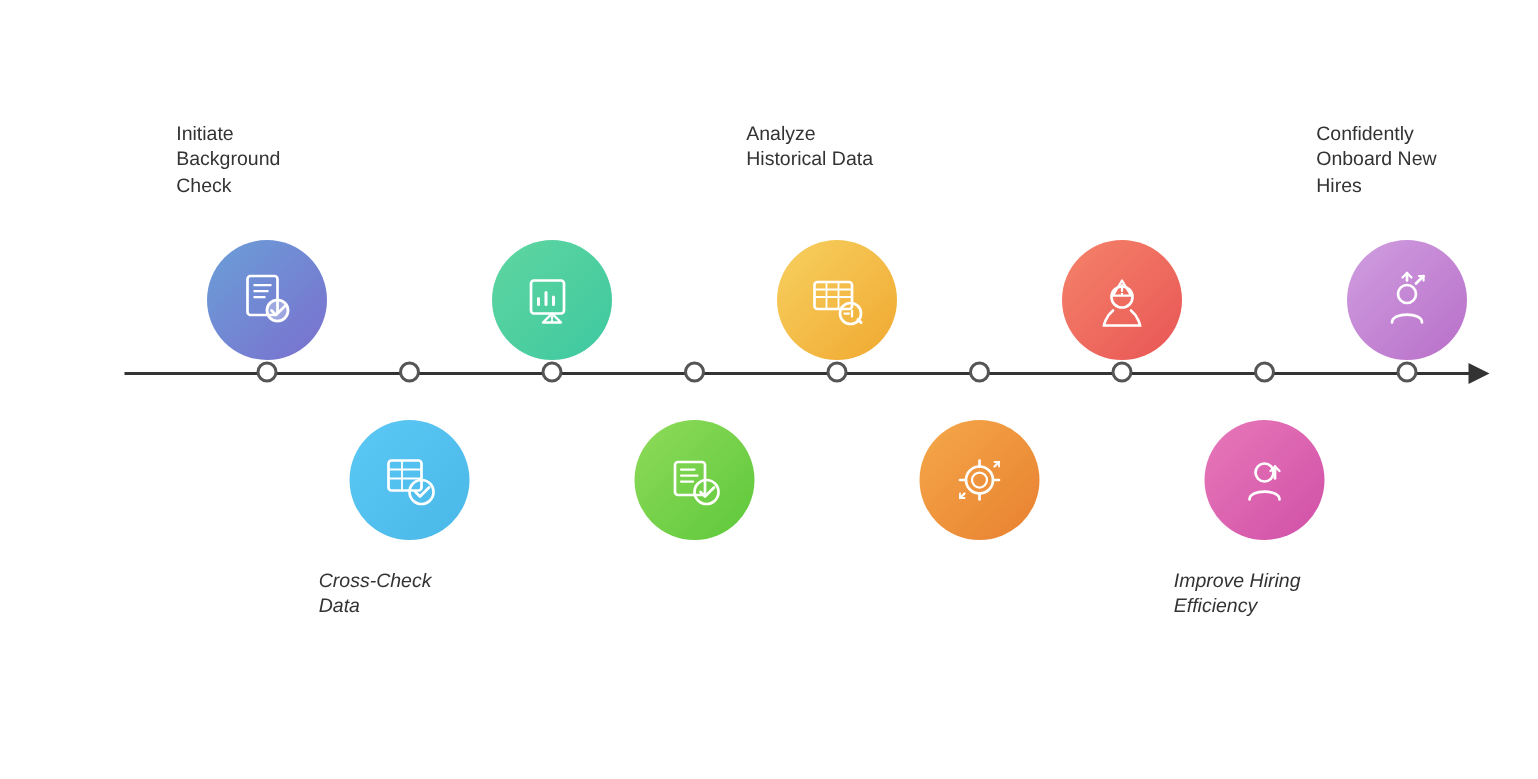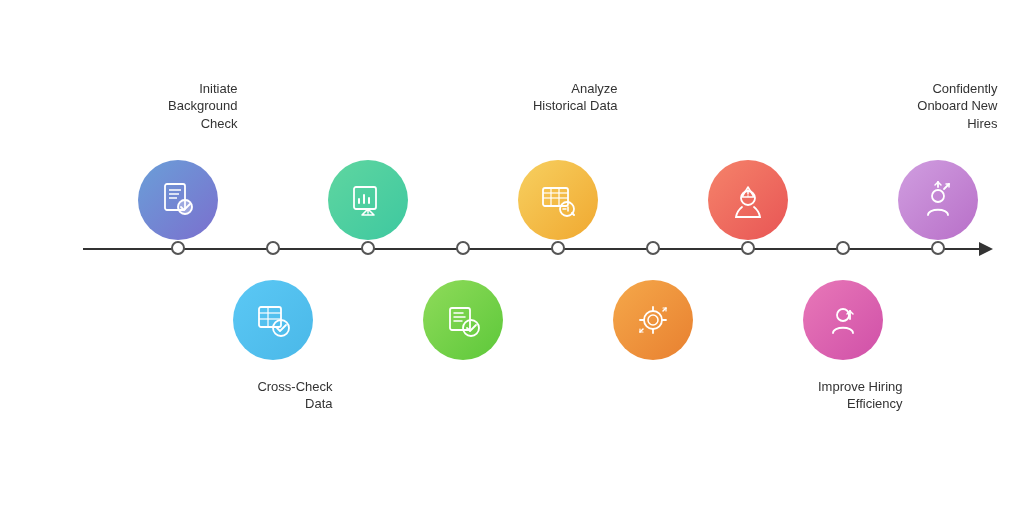--- a/index.html
+++ b/index.html
@@ -61,35 +61,35 @@
       height: 80px;
       border-radius: 50%;
       display: flex;
       align-items: center;
       justify-content: center;
       transform: translateX(-50%);
     }
 
     .step-label {
       position: absolute;
-      text-align: right;
+      text-align: left;
       font-size: 13px;
       color: #333;
       line-height: 1.35;
       transform: translateX(-50%);
       width: 120px;
     }
 
     
     .circle-top { top: 130px; }
     .label-top { top: 50px; }
 
     
     .circle-bottom { top: 250px; }
-    .label-bottom { top: 348px; }
+    .label-bottom { top: 348px; font-style: italic; }
 
     
     .step-circle svg {
       width: 42px;
       height: 42px;
     }
 
     
     .bg-blue-purple { background: linear-gradient(135deg, #6a9fd8, #7b6fce); }
     .bg-green-teal  { background: linear-gradient(135deg, #5fd6a0, #3ec8a0); }

